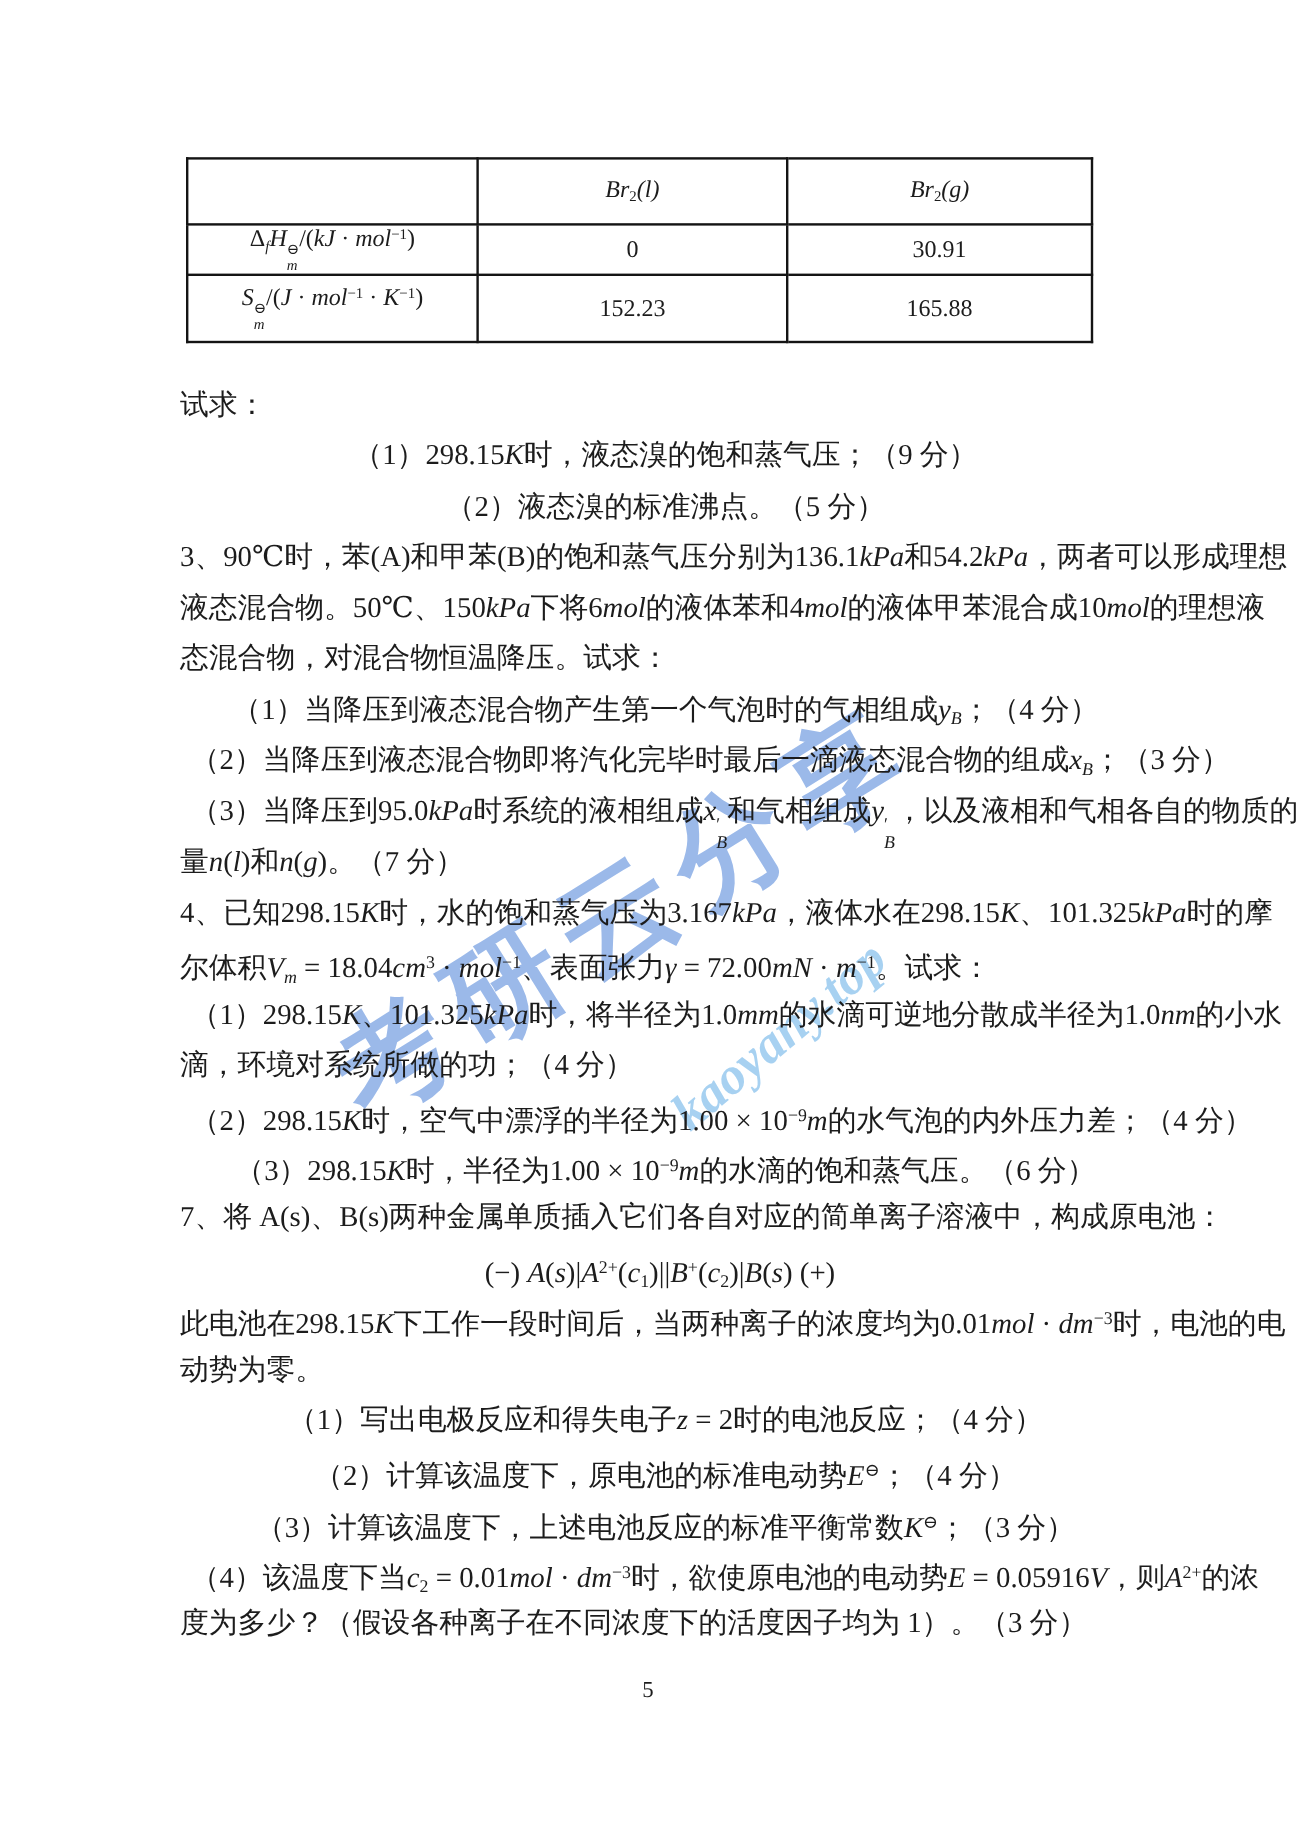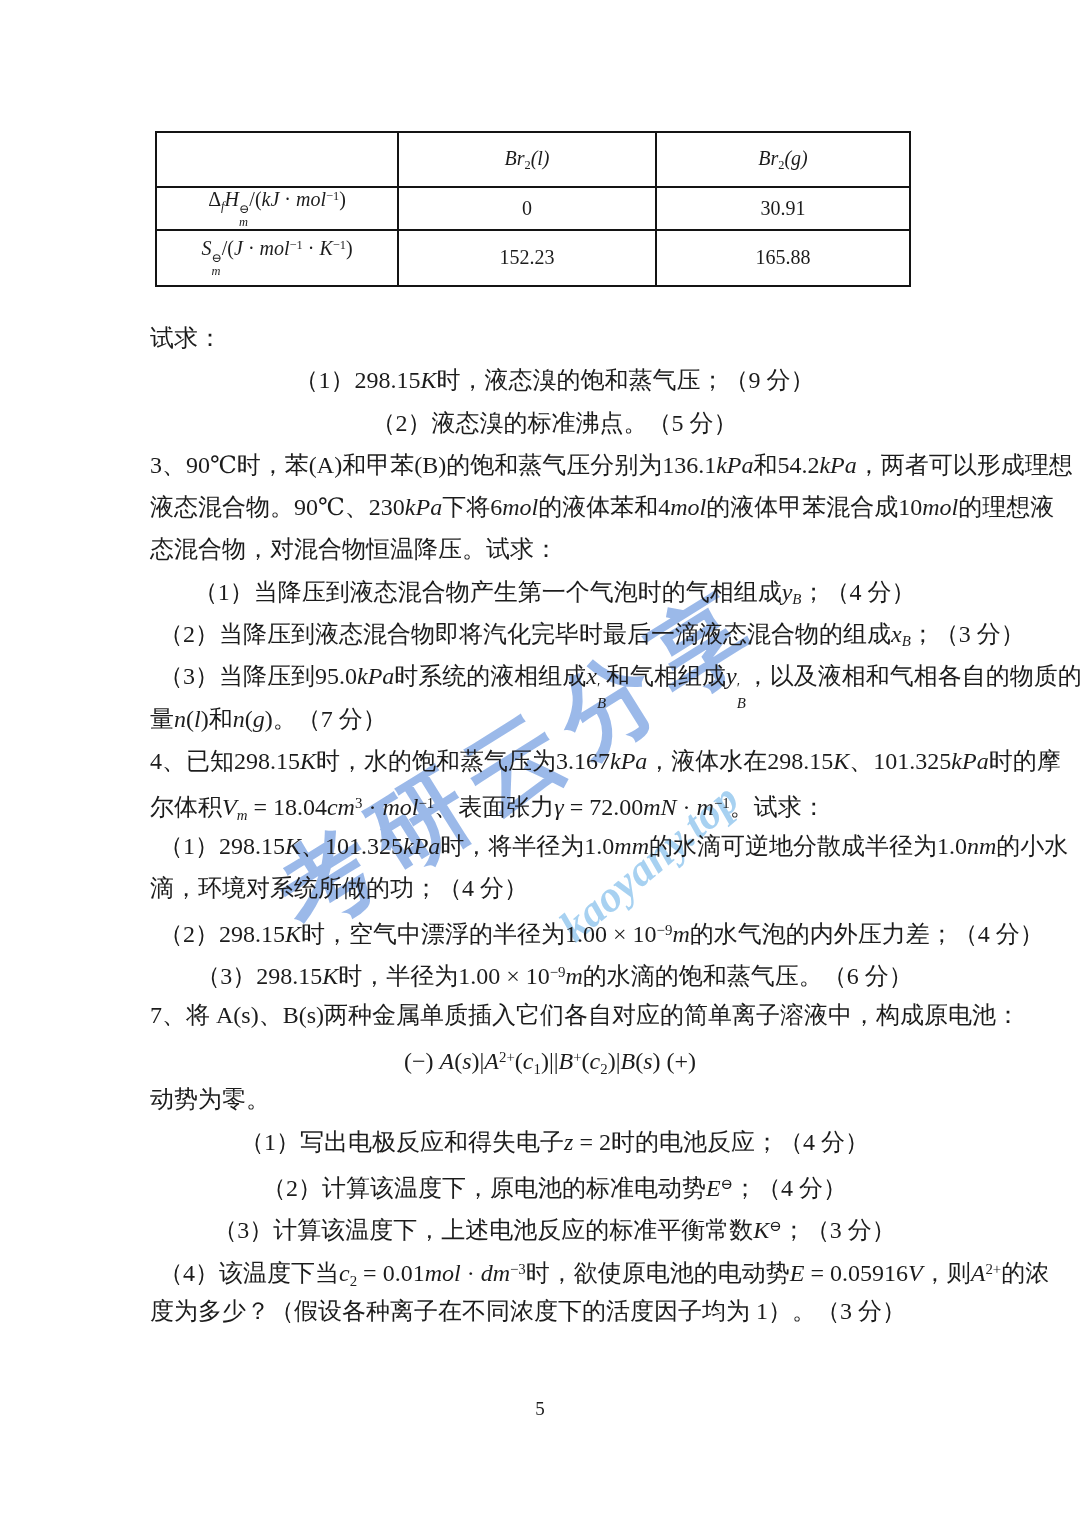--- a/index.html
+++ b/index.html
@@ -111,40 +111,41 @@
           <td>165.88</td>
         </tr>
       </tbody>
   </table>
 
   <div class="body-text">
       <div class="line"><span>试求：</span></div>
       <div class="line indent"><span>（1）298.15</span><span class="i">K</span><span>时，液态溴的饱和蒸气压；（9 分）</span></div>
       <div class="line indent"><span>（2）液态溴的标准沸点。（5 分）</span></div>
       <div class="line"><span>3、90℃时，苯(A)和甲苯(B)的饱和蒸气压分别为136.1</span><span class="i">kPa</span><span>和54.2</span><span class="i">kPa</span><span>，两者可以形成理想</span></div>
-      <div class="line"><span>液态混合物。90℃、230</span><span class="i">kPa</span><span>下将6</span><span class="i">mol</span><span>的液体苯和4</span><span class="i">mol</span><span>的液体甲苯混合成10</span><span class="i">mol</span><span>的理想液</span></div>
+      <div class="line"><span>液态混合物。50℃、150</span><span class="i">kPa</span><span>下将6</span><span class="i">mol</span><span>的液体苯和4</span><span class="i">mol</span><span>的液体甲苯混合成10</span><span class="i">mol</span><span>的理想液</span></div>
       <div class="line"><span>态混合物，对混合物恒温降压。试求：</span></div>
       <div class="line indent"><span>（1）当降压到液态混合物产生第一个气泡时的气相组成</span><span class="i">y</span><span class="i-sub">B</span><span>；（4 分）</span></div>
       <div class="line indent"><span>（2）当降压到液态混合物即将汽化完毕时最后一滴液态混合物的组成</span><span class="i">x</span><span class="i-sub">B</span><span>；（3 分）</span></div>
       <div class="line indent"><span>（3）当降压到95.0</span><span class="i">kPa</span><span>时系统的液相组成</span><span class="i">x</span><span class="stk">
           <span class="t">′</span>
           <span class="b">B</span>
         </span><span>和气相组成</span><span class="i">y</span><span class="stk">
           <span class="t">′</span>
           <span class="b">B</span>
         </span><span>，以及液相和气相各自的物质的</span></div>
       <div class="line"><span>量</span><span class="i">n</span><span>(</span><span class="i">l</span><span>)和</span><span class="i">n</span><span>(</span><span class="i">g</span><span>)。（7 分）</span></div>
       <div class="line"><span>4、已知298.15</span><span class="i">K</span><span>时，水的饱和蒸气压为3.167</span><span class="i">kPa</span><span>，液体水在298.15</span><span class="i">K</span><span>、101.325</span><span class="i">kPa</span><span>时的摩</span></div>
       <div class="line"><span>尔体积</span><span class="i">V</span><span class="i-sub">m</span><span> = 18.04</span><span class="i">cm</span><span class="sup">3</span><span> · </span><span class="i">mol</span><span class="sup">−1</span><span>、表面张力</span><span class="i">γ</span><span> = 72.00</span><span class="i">mN</span><span> · </span><span class="i">m</span><span class="sup">−1</span><span>。试求：</span></div>
       <div class="line indent"><span>（1）298.15</span><span class="i">K</span><span>、101.325</span><span class="i">kPa</span><span>时，将半径为1.0</span><span class="i">mm</span><span>的水滴可逆地分散成半径为1.0</span><span class="i">nm</span><span>的小水</span></div>
       <div class="line"><span>滴，环境对系统所做的功；（4 分）</span></div>
       <div class="line indent"><span>（2）298.15</span><span class="i">K</span><span>时，空气中漂浮的半径为1.00 × 10</span><span class="sup">−9</span><span class="i">m</span><span>的水气泡的内外压力差；（4 分）</span></div>
       <div class="line indent"><span>（3）298.15</span><span class="i">K</span><span>时，半径为1.00 × 10</span><span class="sup">−9</span><span class="i">m</span><span>的水滴的饱和蒸气压。（6 分）</span></div>
       <div class="line"><span>7、将 A(s)、B(s)两种金属单质插入它们各自对应的简单离子溶液中，构成原电池：</span></div>
       <div class="line center"><span>(−) </span><span class="i">A</span><span>(</span><span class="i">s</span><span>)|</span><span class="i">A</span><span class="sup">2+</span><span>(</span><span class="i">c</span><span class="sub">1</span><span>)||</span><span class="i">B</span><span class="sup">+</span><span>(</span><span class="i">c</span><span class="sub">2</span><span>)|</span><span class="i">B</span><span>(</span><span class="i">s</span><span>) (+)</span></div>
+      <div class="line"><span>此电池在298.15</span><span class="i">K</span><span>下工作一段时间后，当两种离子的浓度均为0.01</span><span class="i">mol</span><span> · </span><span class="i">dm</span><span class="sup">−3</span><span>时，电池的电</span></div>
       <div class="line"><span>动势为零。</span></div>
       <div class="line indent"><span>（1）写出电极反应和得失电子</span><span class="i">z</span><span> = 2时的电池反应；（4 分）</span></div>
       <div class="line indent"><span>（2）计算该温度下，原电池的标准电动势</span><span class="i">E</span><span class="sup">⊖</span><span>；（4 分）</span></div>
       <div class="line indent"><span>（3）计算该温度下，上述电池反应的标准平衡常数</span><span class="i">K</span><span class="sup">⊖</span><span>；（3 分）</span></div>
       <div class="line indent"><span>（4）该温度下当</span><span class="i">c</span><span class="sub">2</span><span> = 0.01</span><span class="i">mol</span><span> · </span><span class="i">dm</span><span class="sup">−3</span><span>时，欲使原电池的电动势</span><span class="i">E</span><span> = 0.05916</span><span class="i">V</span><span>，则</span><span class="i">A</span><span class="sup">2+</span><span>的浓</span></div>
       <div class="line"><span>度为多少？（假设各种离子在不同浓度下的活度因子均为 1）。（3 分）</span></div>
     </div>
 
   <div class="page-number">5</div>
 

